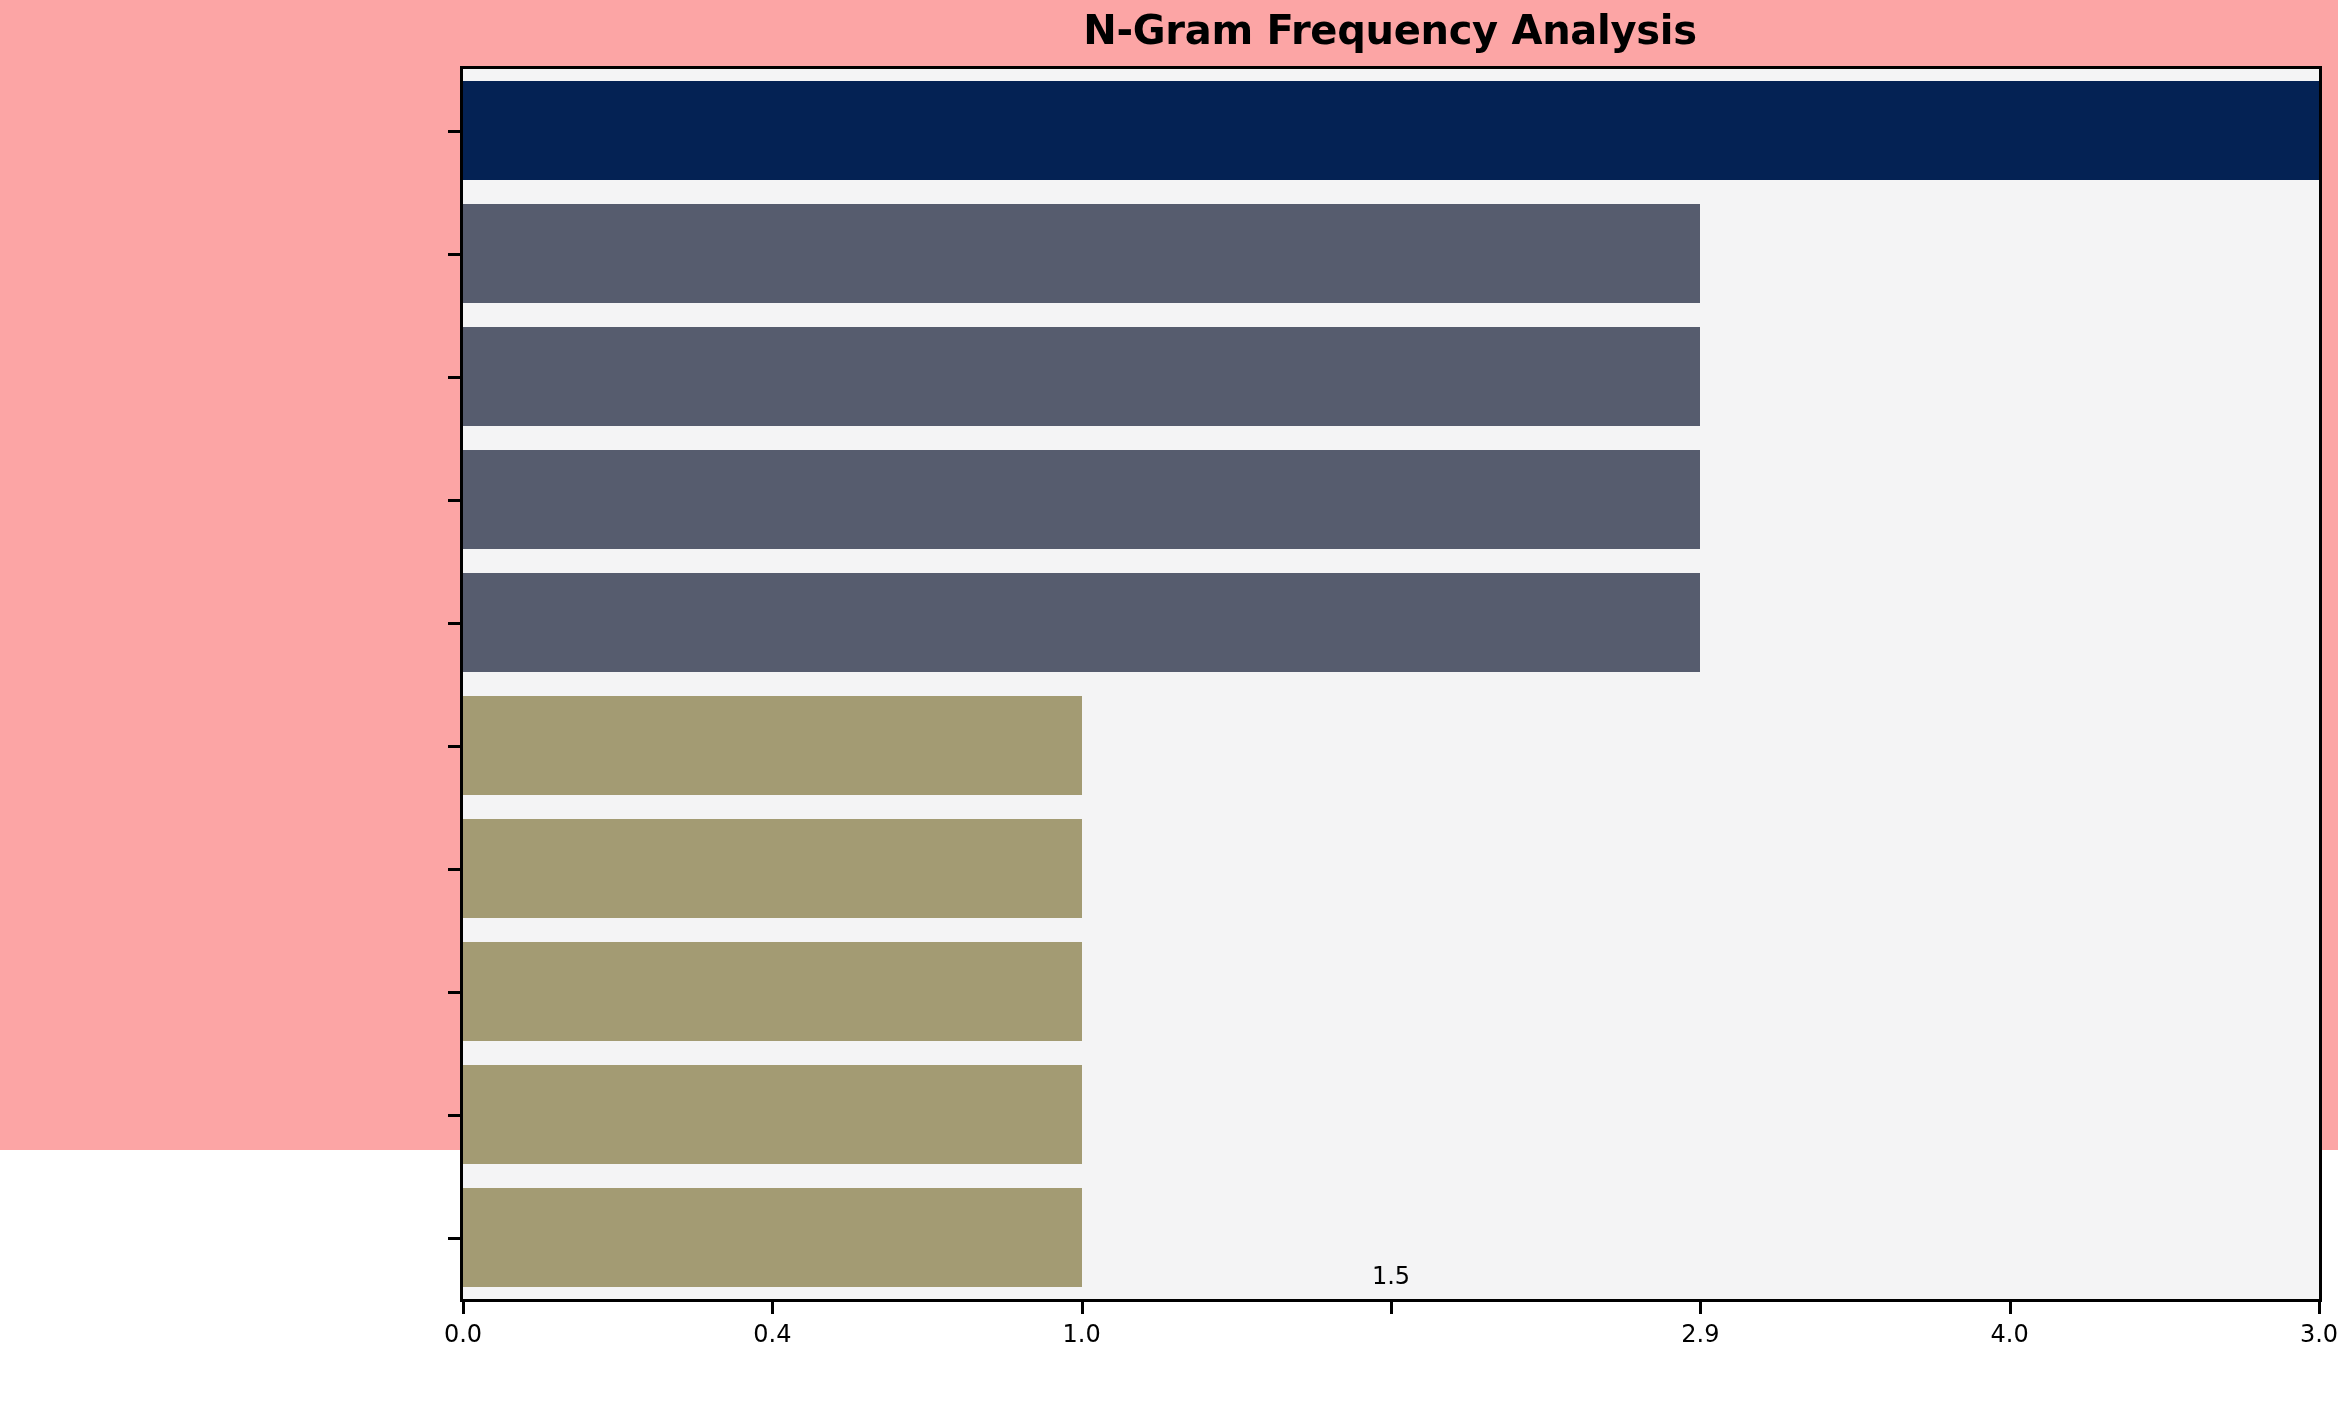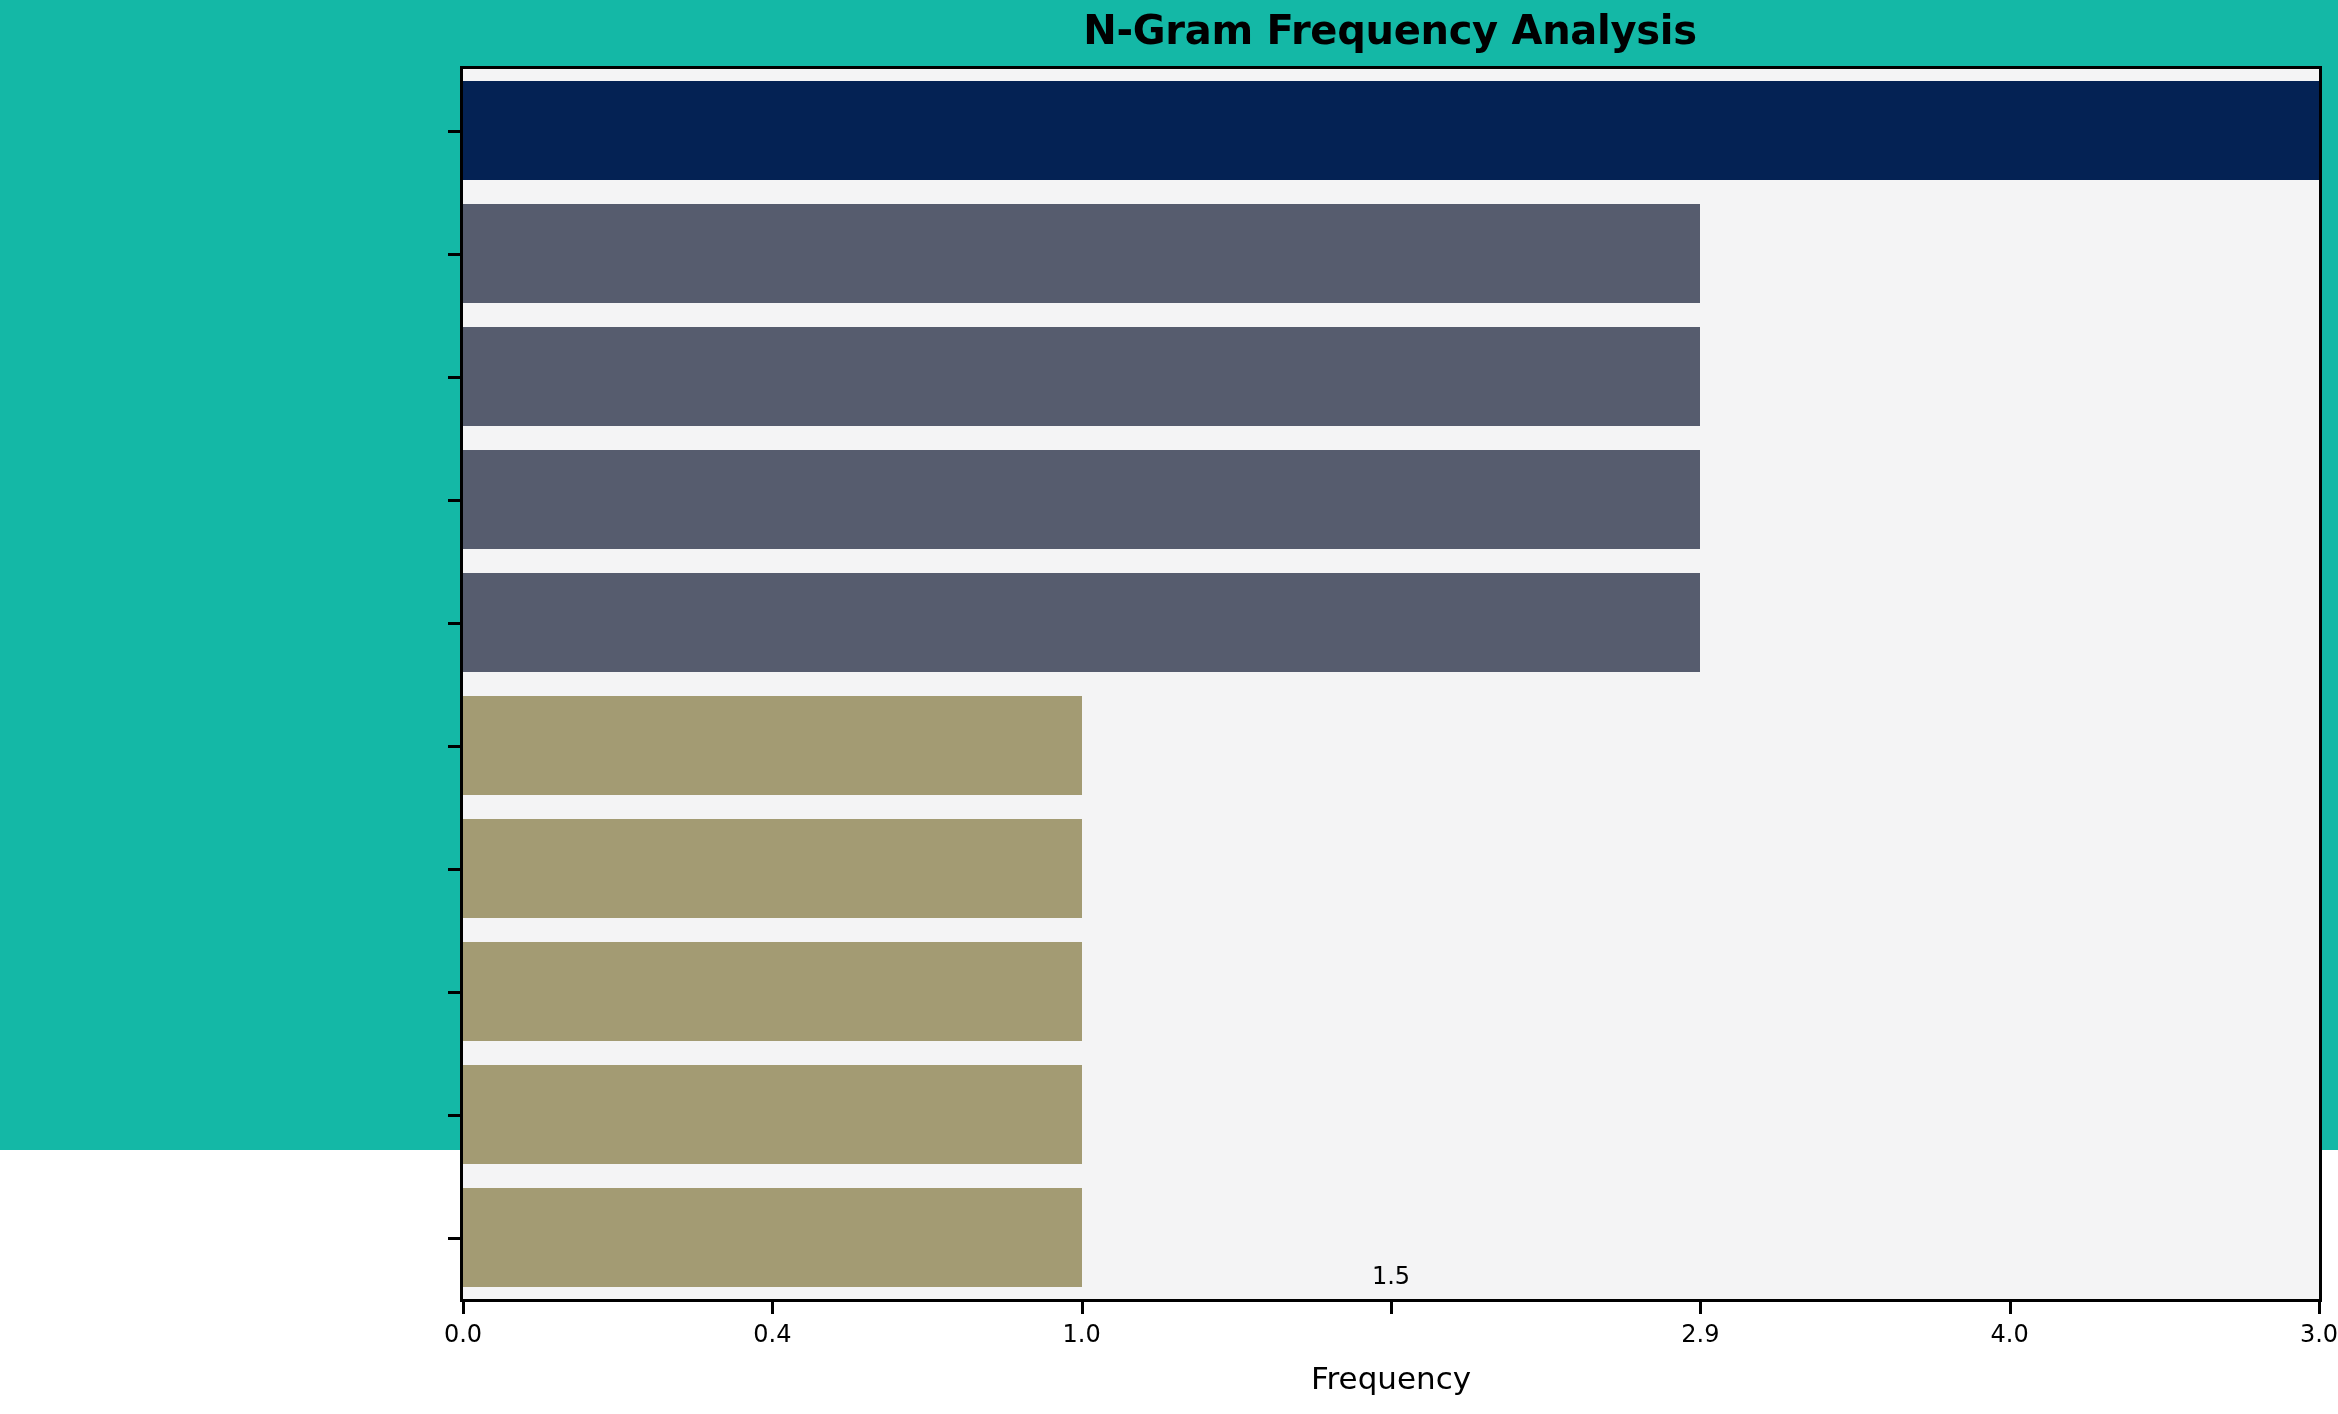--- a/index.html
+++ b/index.html
@@ -12,21 +12,21 @@
     height: 1414px;
     font-family: "DejaVu Sans", "Liberation Sans", sans-serif;
     overflow: hidden;
   }
 
   
   #figure {
     position: relative;
     width: 2338px;
     height: 1150px;
-    background: #14b8a6;
+    background: #fca5a5;
   }
 
   
   #chart-title {
     position: absolute;
     left: 460px;
     top: 6px;
     width: 1860px;
     text-align: center;
     font-size: 40px;
@@ -166,15 +166,14 @@
       <div class="xtick-mark" style="left: 1390px; top: 1302px;"></div>
       <div class="xtick-label" style="left: 1321px; top: 1264px;">1.5</div>
       <div class="xtick-mark" style="left: 1699.33px; top: 1302px;"></div>
       <div class="xtick-label" style="left: 1630.33px; top: 1322px;">2.9</div>
       <div class="xtick-mark" style="left: 2008.67px; top: 1302px;"></div>
       <div class="xtick-label" style="left: 1939.67px; top: 1322px;">4.0</div>
       <div class="xtick-mark" style="left: 2318px; top: 1302px;"></div>
       <div class="xtick-label" style="left: 2249px; top: 1322px;">3.0</div>
     </div>
 
-  <div id="xaxis-label">Frequency</div>
 
 </div>
 
 </body></html>

